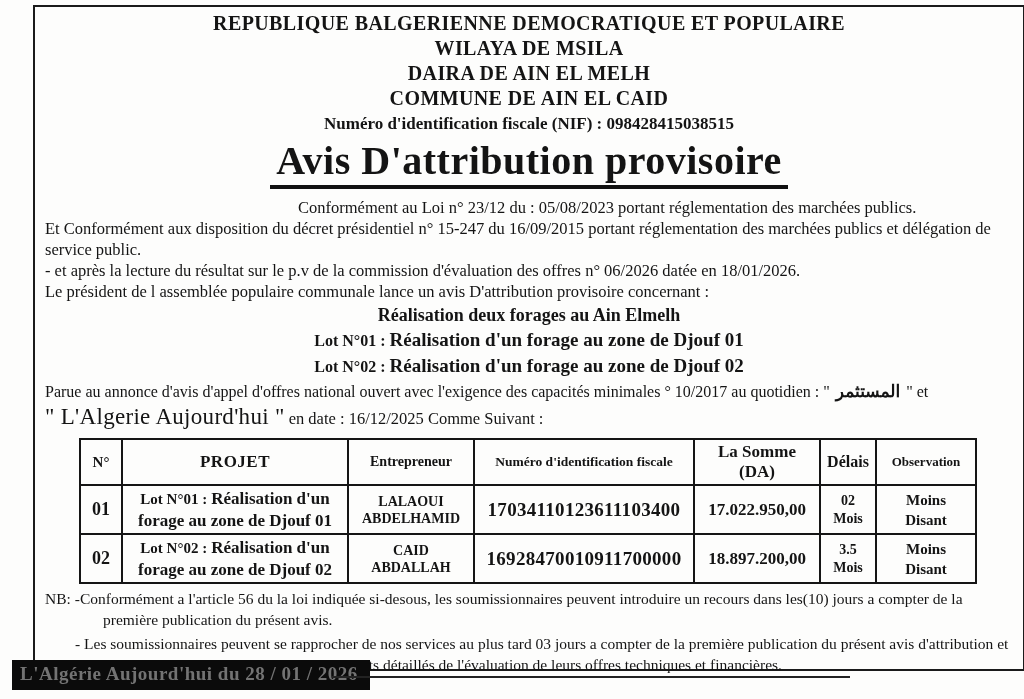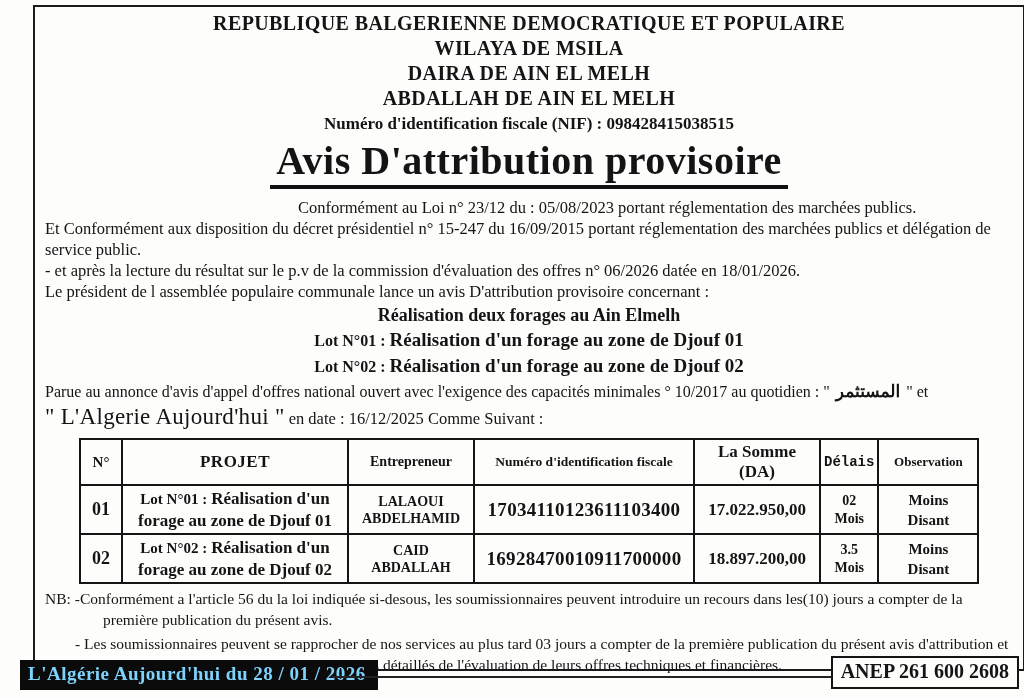--- a/index.html
+++ b/index.html
@@ -48,38 +48,38 @@
   table.award th, table.award td{
     border:2px solid #151515;text-align:center;vertical-align:middle;
     font-weight:bold;padding:2px 3px;box-sizing:border-box;overflow:hidden;
   }
   .col-num{width:42px;}  .col-projet{width:226px;} .col-ent{width:126px;}
   .col-nif{width:220px;} .col-somme{width:126px;}  .col-delais{width:56px;} .col-obs{width:100px;}
   tr.thead-row{height:40px;}
   tr.data-row{height:49px;}
   .th-num{font-size:15px;} .th-projet{font-size:17px;letter-spacing:.5px;}
   .th-ent{font-size:14px;} .th-nif{font-size:13.5px;}
-  .th-somme{font-size:17px;font-weight:600;} .th-delais{font-size:14px;font-family:Liberation Mono, monospace;} .th-obs{font-size:13px;}
+  .th-somme{font-size:17px;font-weight:600;} .th-delais{font-size:16px;} .th-obs{font-size:13px;}
   .td-num{font-size:18px;}
   .td-projet{text-align:left;padding-left:5px;line-height:21px;}
   .td-lot-label{font-size:15px;} .td-lot-desc{font-size:17px;}
   .td-ent{font-size:14px;line-height:17px;}
   .td-nif{font-size:19px;letter-spacing:.3px;margin-left:22px;}
   .td-somme{font-size:17px;}
   .td-delais{font-size:14px;line-height:18px;}
   .td-obs{font-size:15px;line-height:20px;}
   .two-line span{display:block;}
   
   .nb{font-size:15.5px;line-height:21px;margin-top:4px;}
   .nb-item1{padding-left:58px;text-indent:-58px;}
   .nb-item2{padding-left:60px;text-indent:-30px;margin-top:3px;}
   
   .journal-bar{
-    position:absolute;left:20px;top:660px;
-    background:#0b0b0b;color:#7dd3fc;
+    position:absolute;left:12px;top:660px;
+    background:#0b0b0b;color:#737373;
     font-size:19px;font-weight:bold;letter-spacing:.5px;
     padding:3px 12px 5px 8px;white-space:nowrap;
   }
   .footer-rule{
     position:absolute;left:332px;top:676px;width:518px;
     border-top:2px solid #222;
   }
   .anep-box{
     position:absolute;right:5px;top:656px;
     border:2px solid #141414;background:#fdfdfc;
@@ -90,21 +90,21 @@
 </head>
 <body>
 
 <div class="page">
   <div class="frame">
 
     <div class="hdr">
       <div class="hdr-line">REPUBLIQUE BALGERIENNE DEMOCRATIQUE ET POPULAIRE</div>
       <div class="hdr-line">WILAYA DE MSILA</div>
       <div class="hdr-line">DAIRA DE AIN EL MELH</div>
-      <div class="hdr-line">ABDALLAH DE AIN EL MELH</div>
+      <div class="hdr-line">COMMUNE DE AIN EL CAID</div>
       <div class="hdr-nif">Numéro d'identification fiscale (NIF) : 098428415038515</div>
     </div>
 
     <div class="title-wrap">
       <span class="doc-title">Avis D'attribution provisoire</span>
     </div>
 
     <div class="intro">
       <div class="p-indent">Conformément au Loi n° 23/12 du : 05/08/2023 portant réglementation des marchées publics.</div>
       <div>Et Conformément aux disposition du décret présidentiel n° 15-247 du 16/09/2015 portant réglementation des marchées publics et délégation de service public.</div>
@@ -196,14 +196,13 @@
 
     <div class="nb">
       <div class="nb-item1">NB: -Conformément a l'article 56 du la loi indiquée si-desous, les soumissionnaires peuvent  introduire un recours dans les(10) jours a compter de la première publication du présent avis.</div>
       <div class="nb-item2">- Les soumissionnaires peuvent se rapprocher de nos services au plus tard 03 jours a compter de la première publication du présent avis d'attribution et cela pour  prendre connaissance des résultats détaillés de l'évaluation de leurs offres techniques et financières.</div>
     </div>
 
   </div>
 
   <div class="journal-bar">L'Algérie Aujourd'hui du 28 / 01 / 2026</div>
   <div class="footer-rule"></div>
-  <div class="anep-box">ANEP 261 600 2608</div>
 </div>
 
 </body></html>

